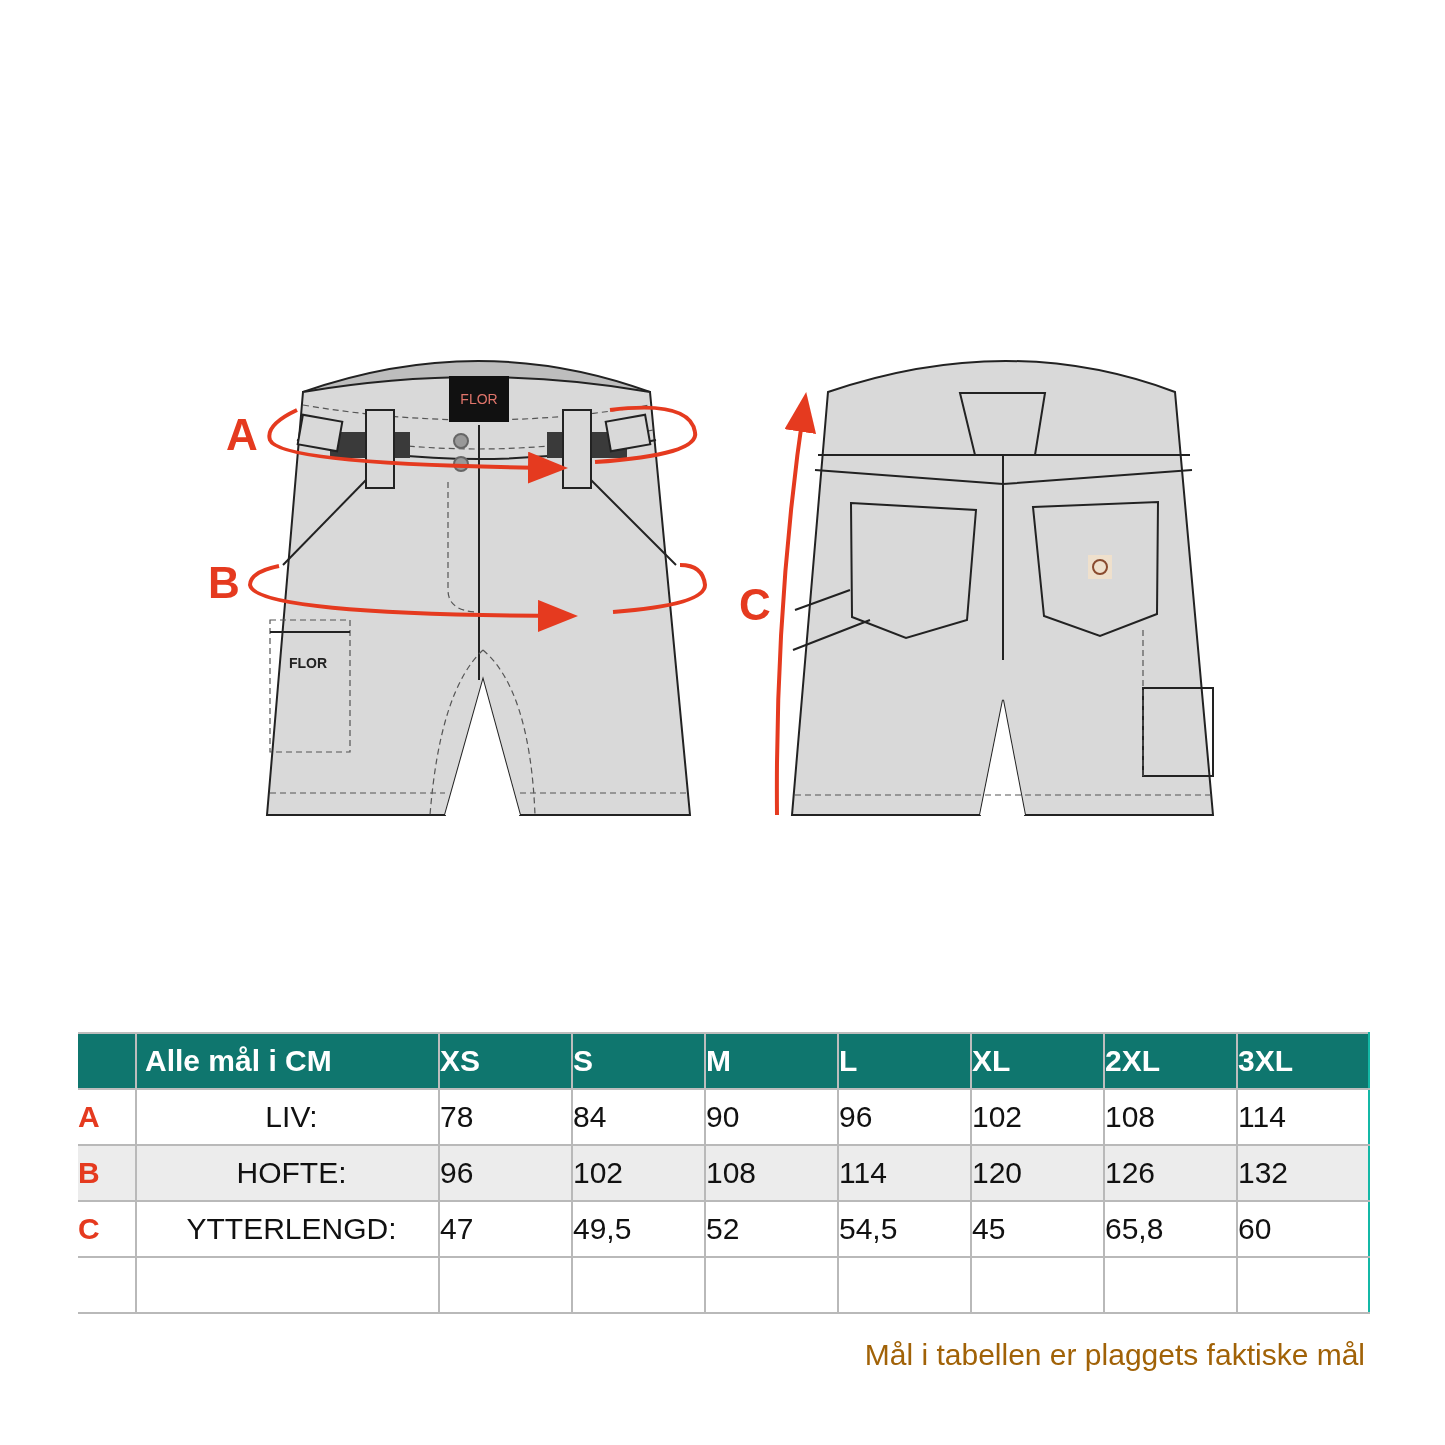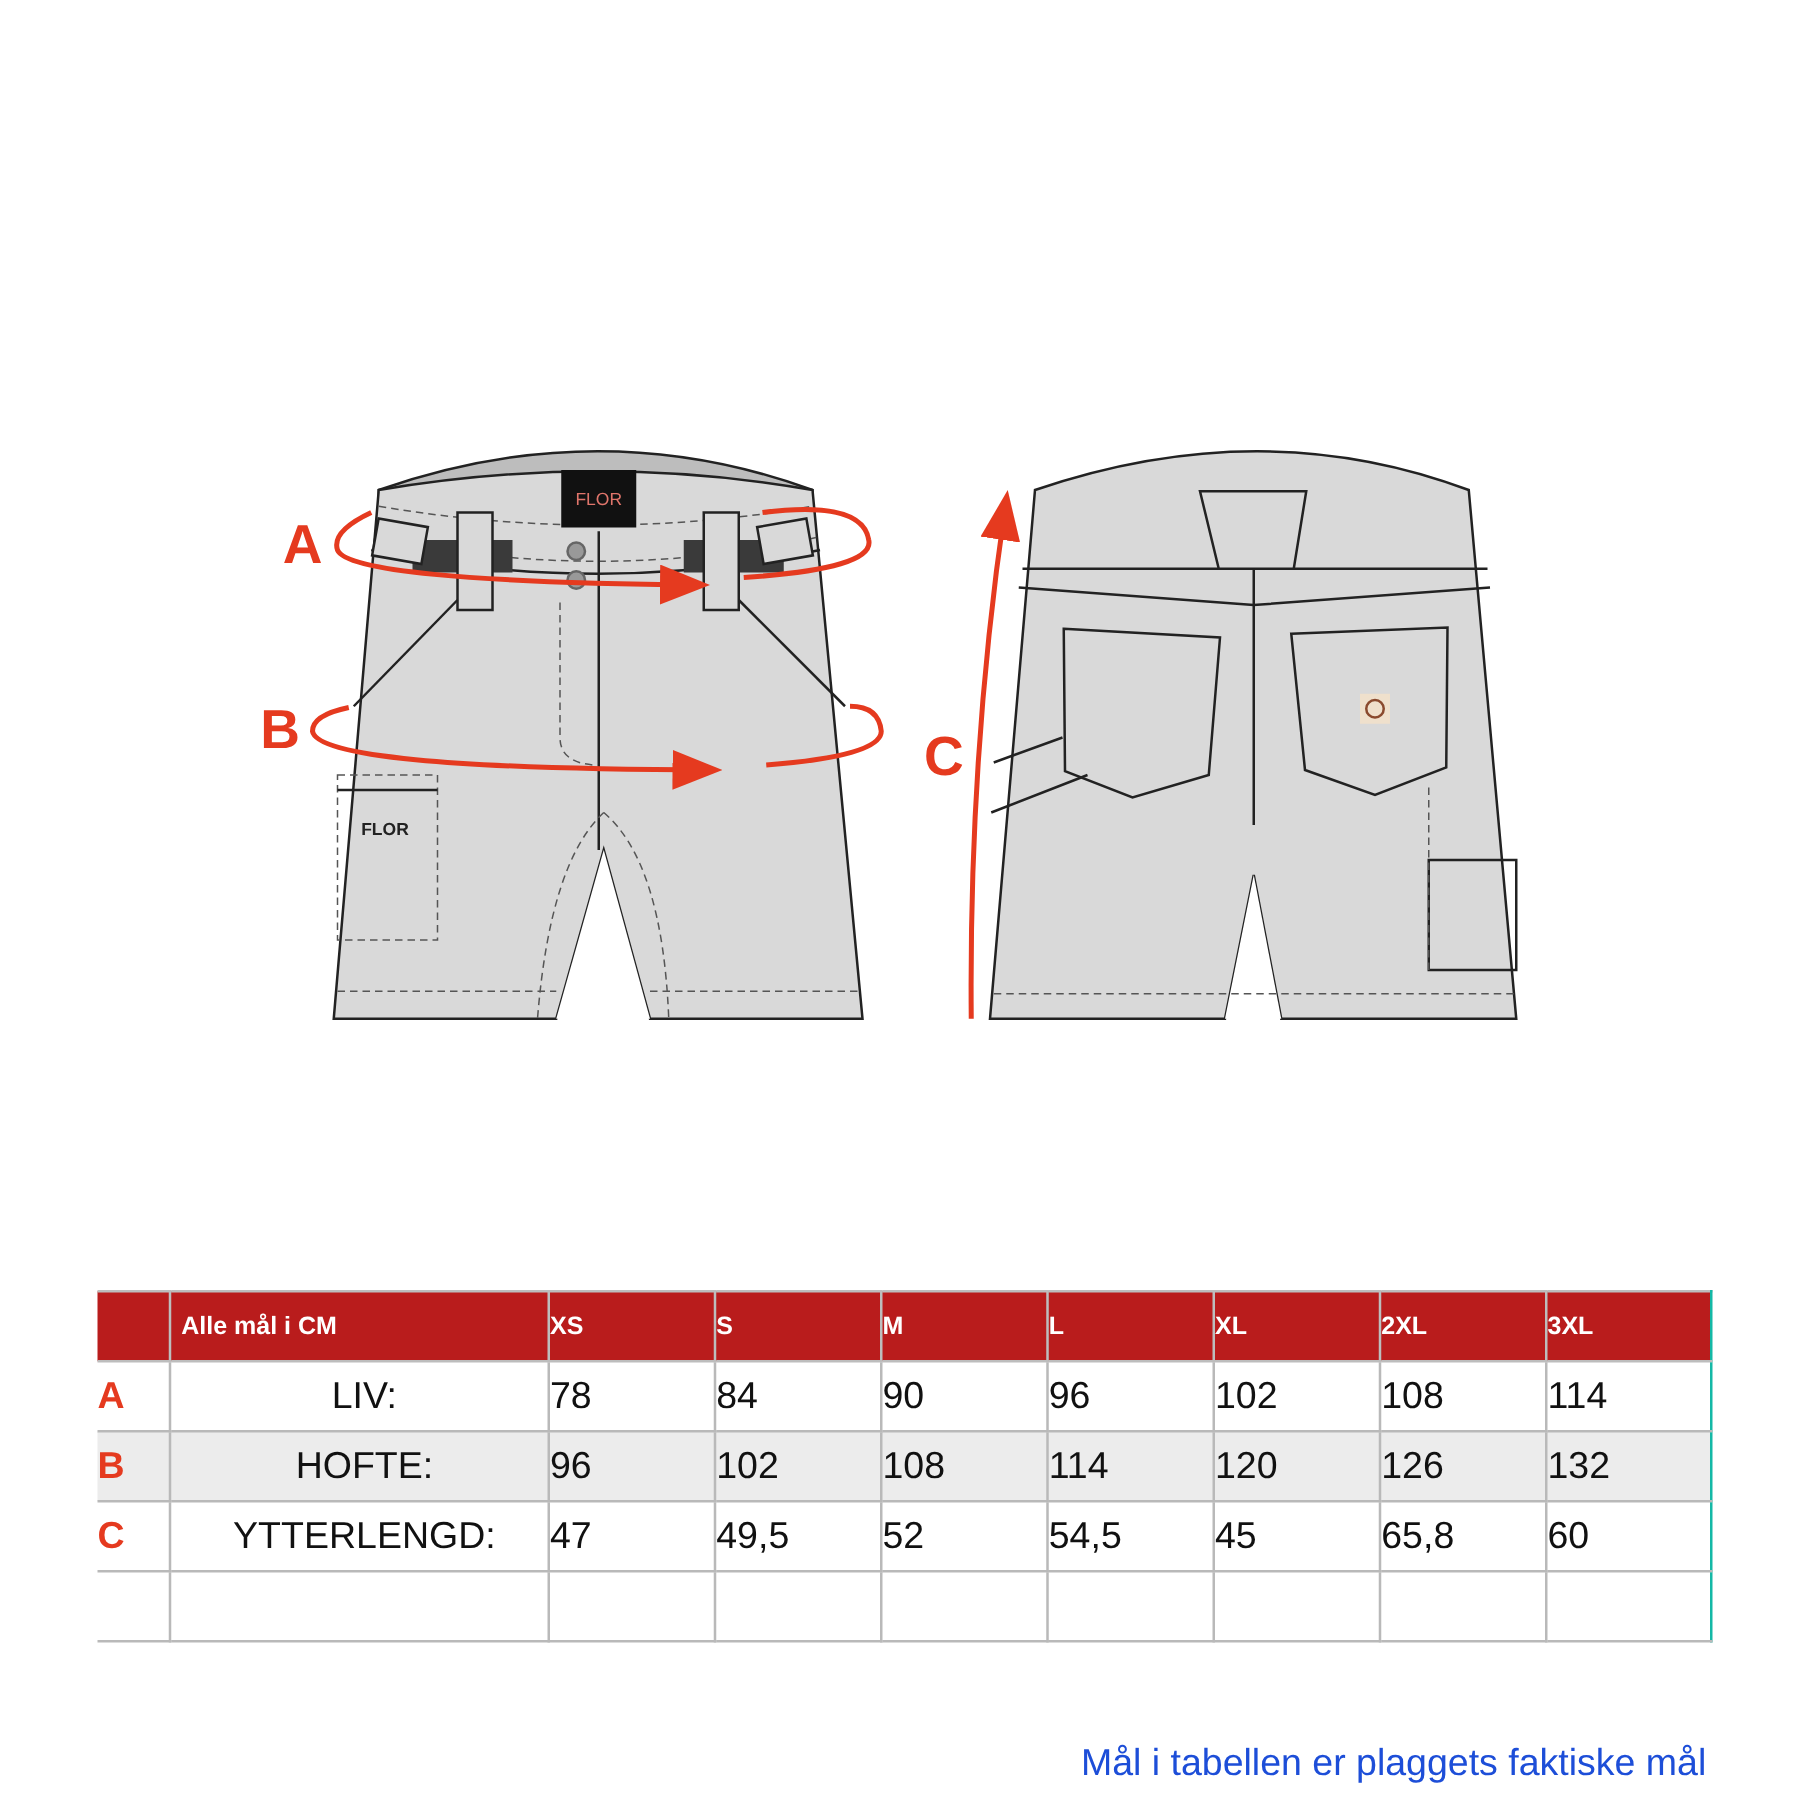--- a/index.html
+++ b/index.html
@@ -2,28 +2,28 @@
 <html><head>
   <meta charset="utf-8">
   <style>
     html, body { margin: 0; padding: 0; background: #ffffff; }
     body { width: 1445px; height: 1445px; position: relative; overflow: hidden;
            font-family: "Liberation Sans", "DejaVu Sans", sans-serif; }
     #illustration { position: absolute; left: 0; top: 0; width: 1445px; height: 900px; }
     #size-table { position: absolute; left: 78px; top: 1032px; border-collapse: collapse; table-layout: fixed; }
     #size-table td, #size-table th { height: 54px; padding: 0; border: 2px solid #b9b9b9; text-align: left;
            font-size: 30px; color: #111; font-weight: normal; }
-    #size-table thead th { background: #b91c1c; color: #fff; font-weight: bold; border-color: #bdbdbd; font-size: 20px; }
+    #size-table thead th { background: #0f766e; color: #fff; font-weight: bold; border-color: #bdbdbd; font-size: 30px; }
     #size-table thead th.title { text-align: left; padding-left: 8px; }
     #size-table td.letter { color: #e53a1f; font-weight: bold; font-size: 30px; border-left: none; }
     #size-table thead th.letter { border-left: none; }
     #size-table td.label { text-align: center; padding-left: 8px; }
     #size-table tr.shade td { background: #ececec; }
     #size-table td:last-child, #size-table th:last-child { border-right: 2px solid #14b8a6; }
-    #footnote { position: absolute; right: 80px; top: 1394px; font-size: 30px; color: #1d4ed8; }
+    #footnote { position: absolute; right: 80px; top: 1338px; font-size: 30px; color: #a16207; }
   </style>
 </head>
 <body>
 
 <svg id="illustration" viewBox="0 0 1445 900" xmlns="http://www.w3.org/2000/svg">
   <defs>
     <marker id="arrowhead" markerWidth="10" markerHeight="8" refX="8" refY="4" orient="auto">
       <path d="M0,0 L10,4 L0,8 Z" fill="#e53a1f"></path>
     </marker>
   </defs>

